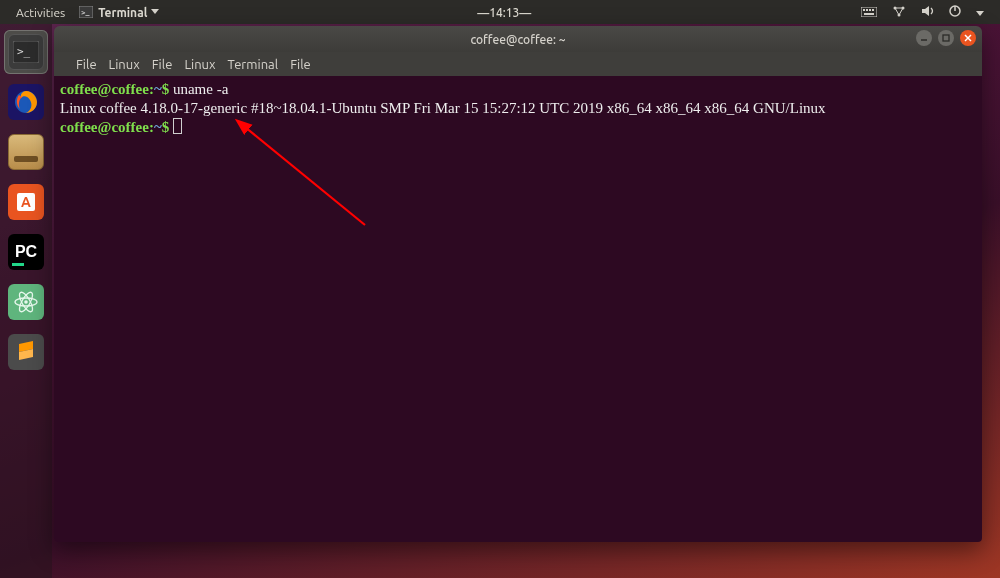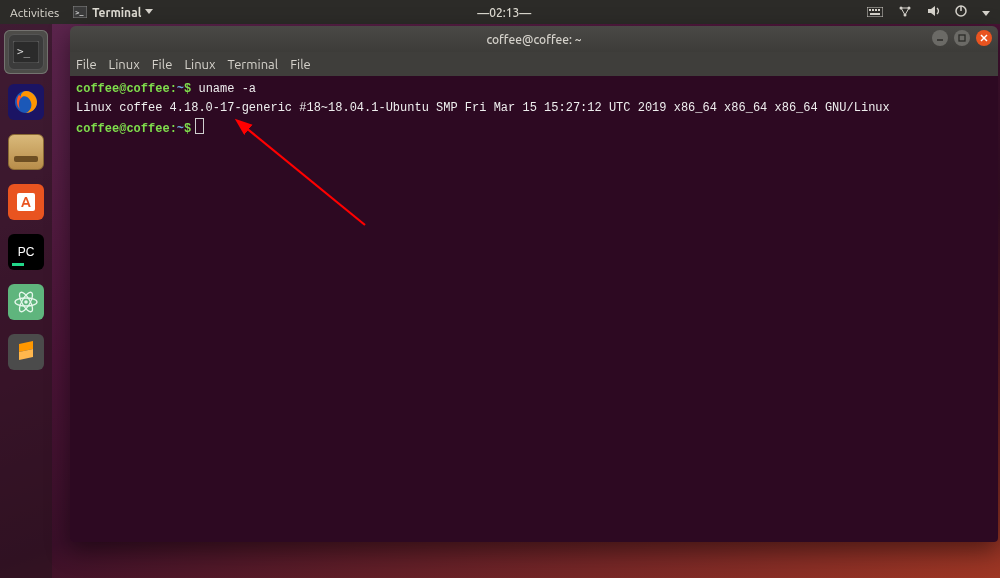--- a/index.html
+++ b/index.html
@@ -3,21 +3,21 @@
 <meta charset="utf-8">
 <style>
   * { box-sizing: border-box; margin: 0; padding: 0; }
   html, body { width: 1000px; height: 578px; overflow: hidden; font-family: Ubuntu, "Noto Sans", sans-serif; }
   body { background: linear-gradient(160deg, #5e2750 0%, #4a1336 40%, #3a0f29 60%, #e95420 130%); }
 
   
   .topbar {
     position: absolute; left: 0; top: 0; right: 0; height: 24px;
     background: #2c2b28; color: #dedbd2; font-size: 12px;
-    display: flex; align-items: center; padding: 0 10px;
+    display: flex; align-items: center; padding: 0 16px;
   }
   .topbar .spacer { flex: 1; }
   .topbar-item { margin-right: 14px; display: inline-flex; align-items: center; }
   .topbar .status-icons > span { margin-left: 12px; display:inline-flex; align-items:center; }
   .app-menu-label { font-weight: bold; display:inline-flex; align-items:center; }
   .app-menu-label svg.tri { margin-left:4px; }
   .clock { font-weight: 500; }
 
   
   .launcher {
@@ -32,53 +32,53 @@
   .tile.active { background: #4d4c49; box-shadow: 0 0 0 1px #747370 inset; }
   .tile-inner { width:36px; height:36px; border-radius:6px; display:flex; align-items:center; justify-content:center; }
   .terminal-tile { background:#3b3b3b; border:1px solid #555; }
   .firefox-tile { background:#1b1464; }
   .files-tile { background:linear-gradient(#d9b97a,#b88d4a); border:1px solid #8a6a34; }
   .files-tile .drawer{width:24px;height:6px;background:#6e4f23;margin-top:14px;border-radius:2px;}
   .software-tile { background:#e95420; position:relative; }
   .software-tile .bag{width:18px;height:18px;background:#fff;border-radius:2px;}
   .software-tile .a{position:absolute;color:#e95420;font-weight:bold;font-size:14px;}
   .pycharm-tile { background:#000; position:relative; }
-  .pycharm-tile .pc{color:#fff;font-weight:normal;font-size:12px; font-family:sans-serif;}
+  .pycharm-tile .pc{color:#fff;font-weight:bold;font-size:16px; font-family:sans-serif;}
   .pycharm-tile .bar{position:absolute;left:4px;bottom:4px;width:12px;height:3px;background:#21d789;}
   .atom-tile { background:#5fb57d; position:relative; }
   .atom-tile svg{width:26px;height:26px;}
   .sublime-tile { background:#4b4b4b; }
   .sublime-tile svg{width:26px;height:26px;}
 
   
   .window {
-    position: absolute; left: 70px; top: 26px; width: 928px; height: 516px;
+    position: absolute; left: 54px; top: 26px; width: 928px; height: 516px;
     border-radius: 6px 6px 4px 4px; overflow: hidden;
     box-shadow: 0 8px 24px rgba(0,0,0,0.45);
   }
   .titlebar {
     height: 26px; background: linear-gradient(#4a4946,#3d3c39);
     display:flex; align-items:center; color:#d6d3cc; font-size:12px;
     position:relative;
   }
   .titlebar .title { flex:1; text-align:center; font-weight:500; }
   .window-controls { position:absolute; right:6px; top:4px; display:flex; }
   .window-controls .btn{ width:16px;height:16px;border-radius:50%;margin-left:6px;display:flex;align-items:center;justify-content:center; }
   .btn.min{background:#6b6a66;}
   .btn.max{background:#6b6a66;}
   .btn.close{background:#e95420;}
   .menubar {
     height: 24px; background:#3f3e3b; display:flex; align-items:center;
-    padding: 0 6px; font-size:13px; color:#d6d3cc;
+    padding: 0 22px; font-size:13px; color:#d6d3cc;
   }
   .menubar span{ margin-right:12px; }
   .terminal-body {
     background:#2d0922; height: calc(100% - 50px);
-    font-family: Liberation Mono, monospace;
-    font-size: 12px; line-height: 19px; color:#eeeeee; padding: 4px 6px;
+    font-family: Liberation Serif, serif;
+    font-size: 15px; line-height: 19px; color:#eeeeee; padding: 4px 6px;
     white-space: pre-wrap; word-break: break-all; position:relative;
   }
   .ps1 { color:#7fde4c; font-weight:bold; }
   .ps1 .tilde{ color:#6fa8dc; }
   .cmd { color:#eeeeee; }
   .out { color:#eeeeee; }
   .cursor {
     display:inline-block; width:9px; height:16px; border:1px solid #cfcfcf;
     vertical-align: -2px; margin-left:4px;
   }
@@ -95,21 +95,21 @@
     <svg width="14" height="12">
         <rect x="0" y="0" width="14" height="12" fill="#3b3b3b" stroke="#888" stroke-width="1"></rect>
         <text x="2" y="9" font-size="8" fill="#ccc">&gt;_</text>
       </svg>
     <span style="margin-left:5px">Terminal</span>
     <svg class="tri" width="8" height="6">
         <polygon points="0,0 8,0 4,5" fill="#d6d3cc"></polygon>
       </svg>
   </span>
   <span class="spacer"></span>
-  <span class="topbar-item clock">— <span>02:13</span> —</span>
+  <span class="topbar-item clock">— <span>14:13</span> —</span>
   <span class="spacer"></span>
   <span class="status-icons">
     <span>
         <svg width="16" height="10">
           <rect x="0" y="0" width="16" height="10" fill="none" stroke="#d6d3cc" stroke-width="1"></rect>
           <rect x="2" y="2" width="2" height="2" fill="#d6d3cc"></rect>
           <rect x="5" y="2" width="2" height="2" fill="#d6d3cc"></rect>
           <rect x="8" y="2" width="2" height="2" fill="#d6d3cc"></rect>
           <rect x="11" y="2" width="2" height="2" fill="#d6d3cc"></rect>
           <rect x="3" y="6" width="10" height="2" fill="#d6d3cc"></rect>

